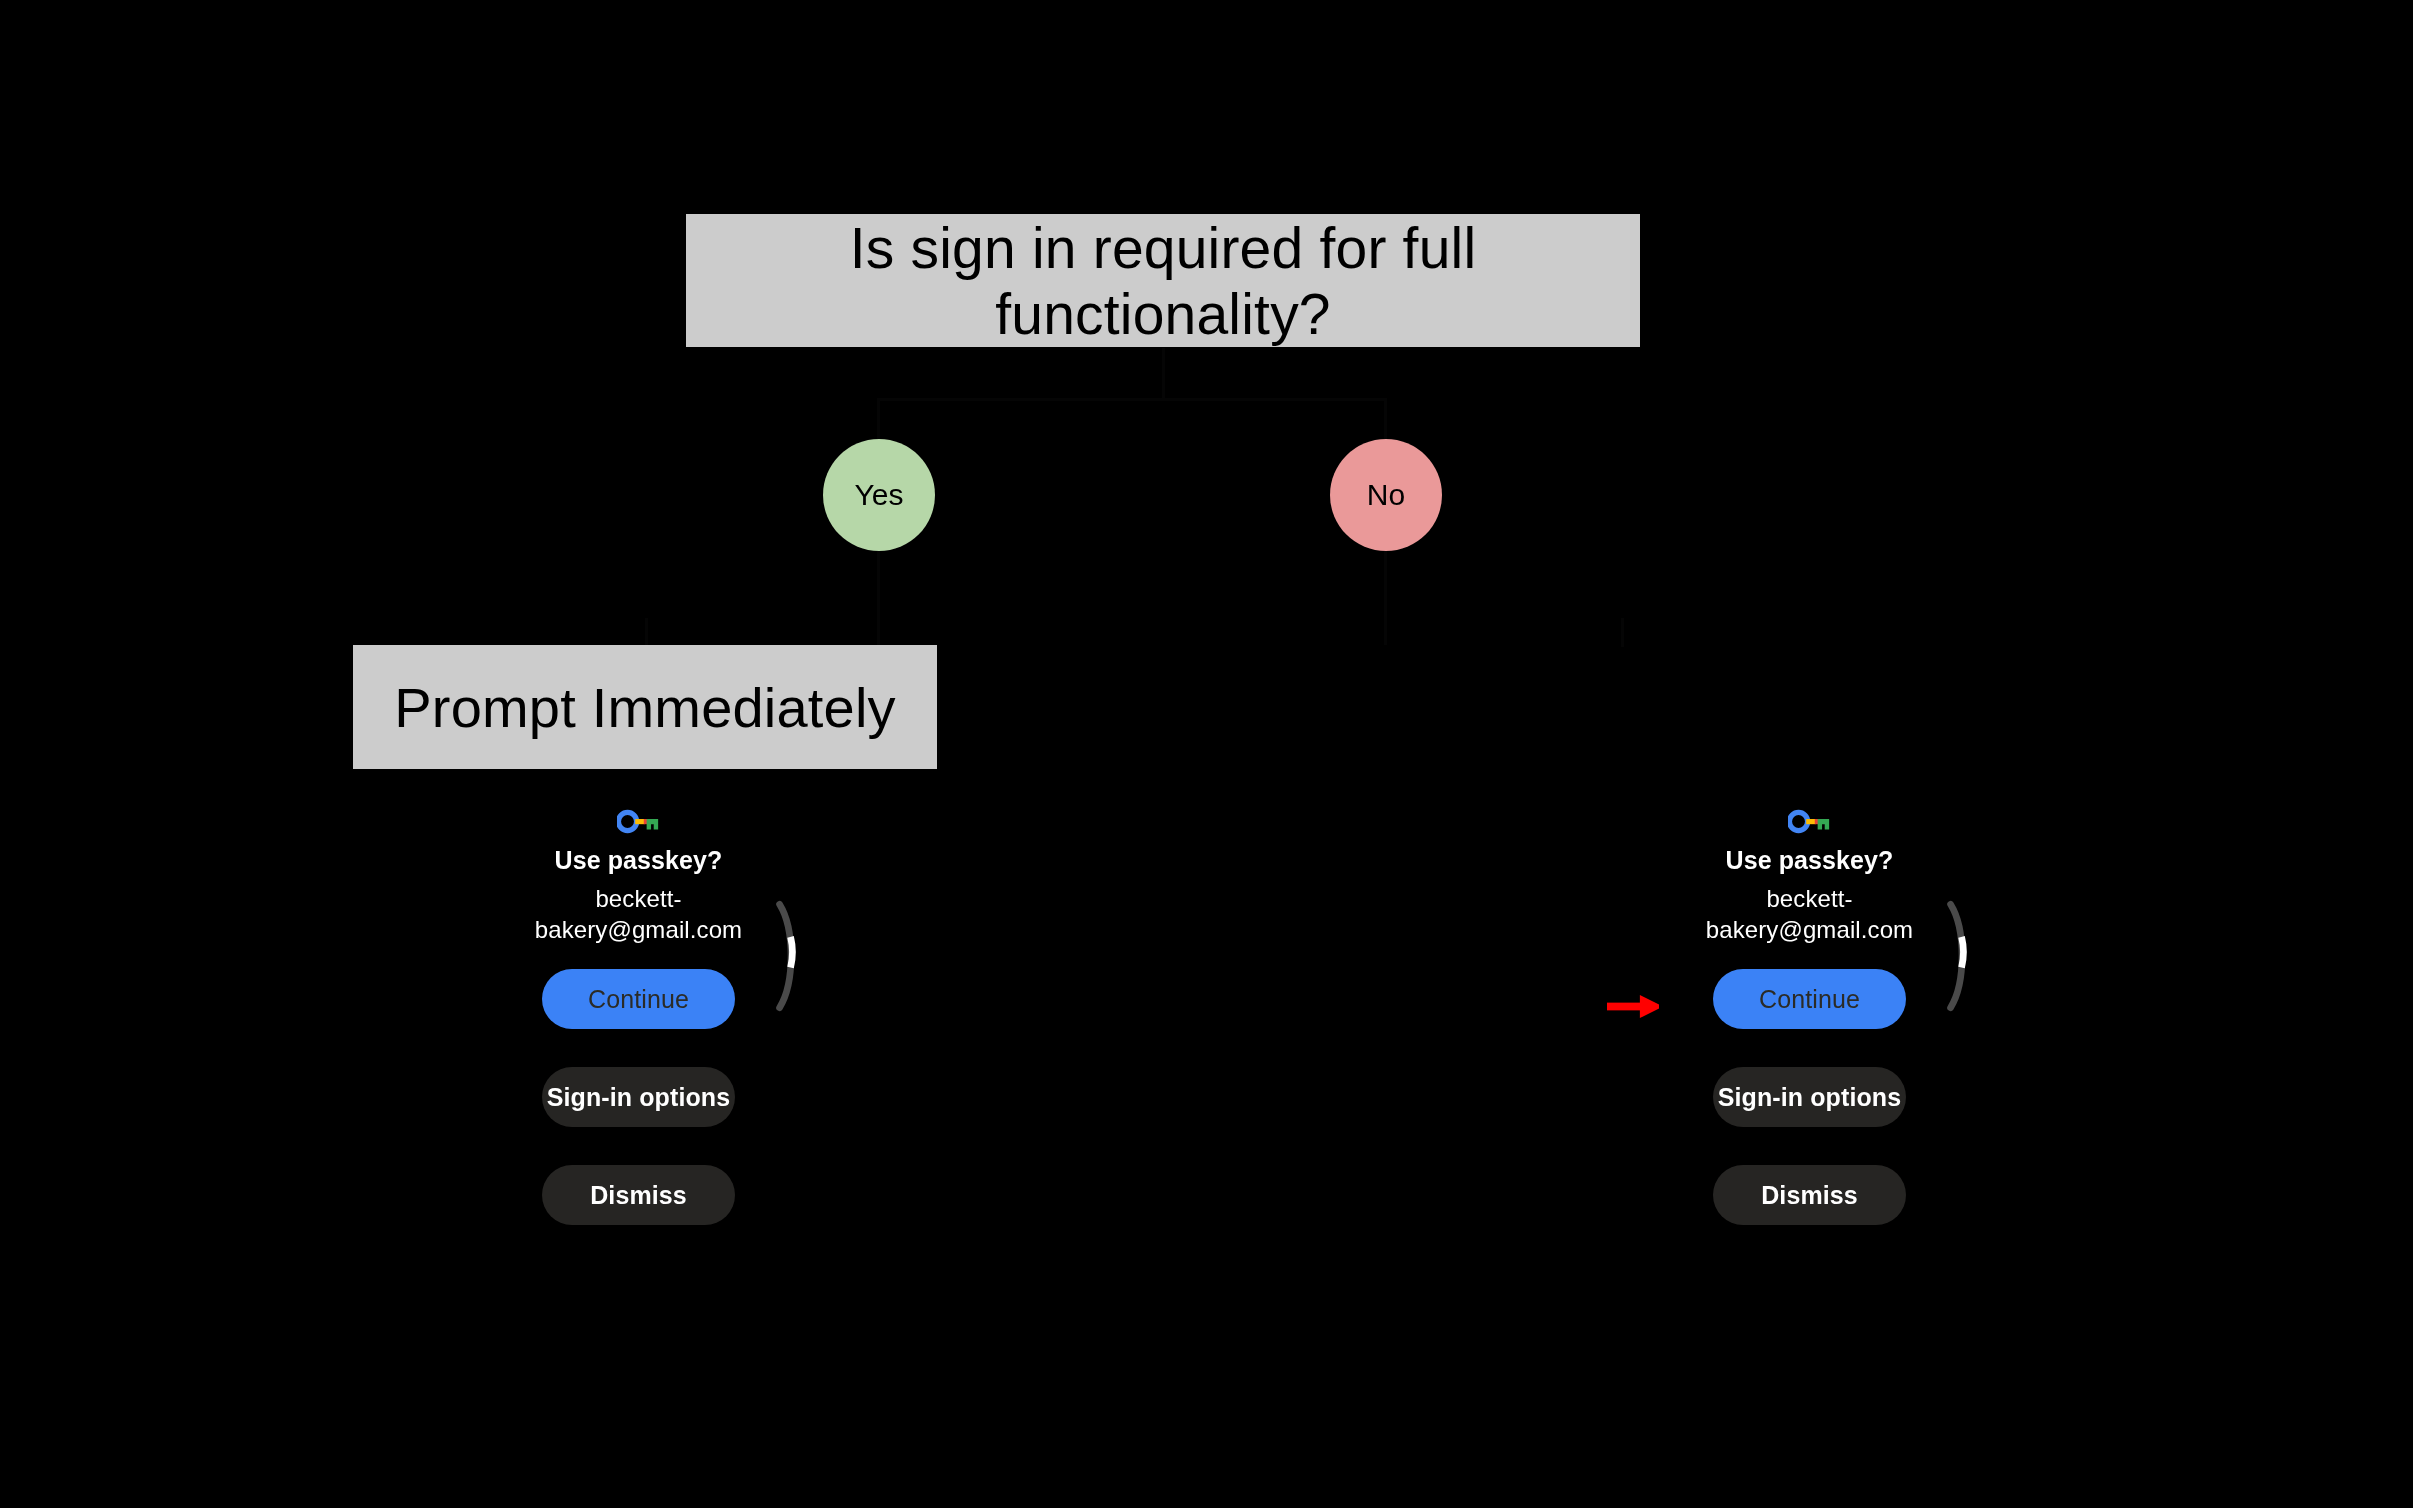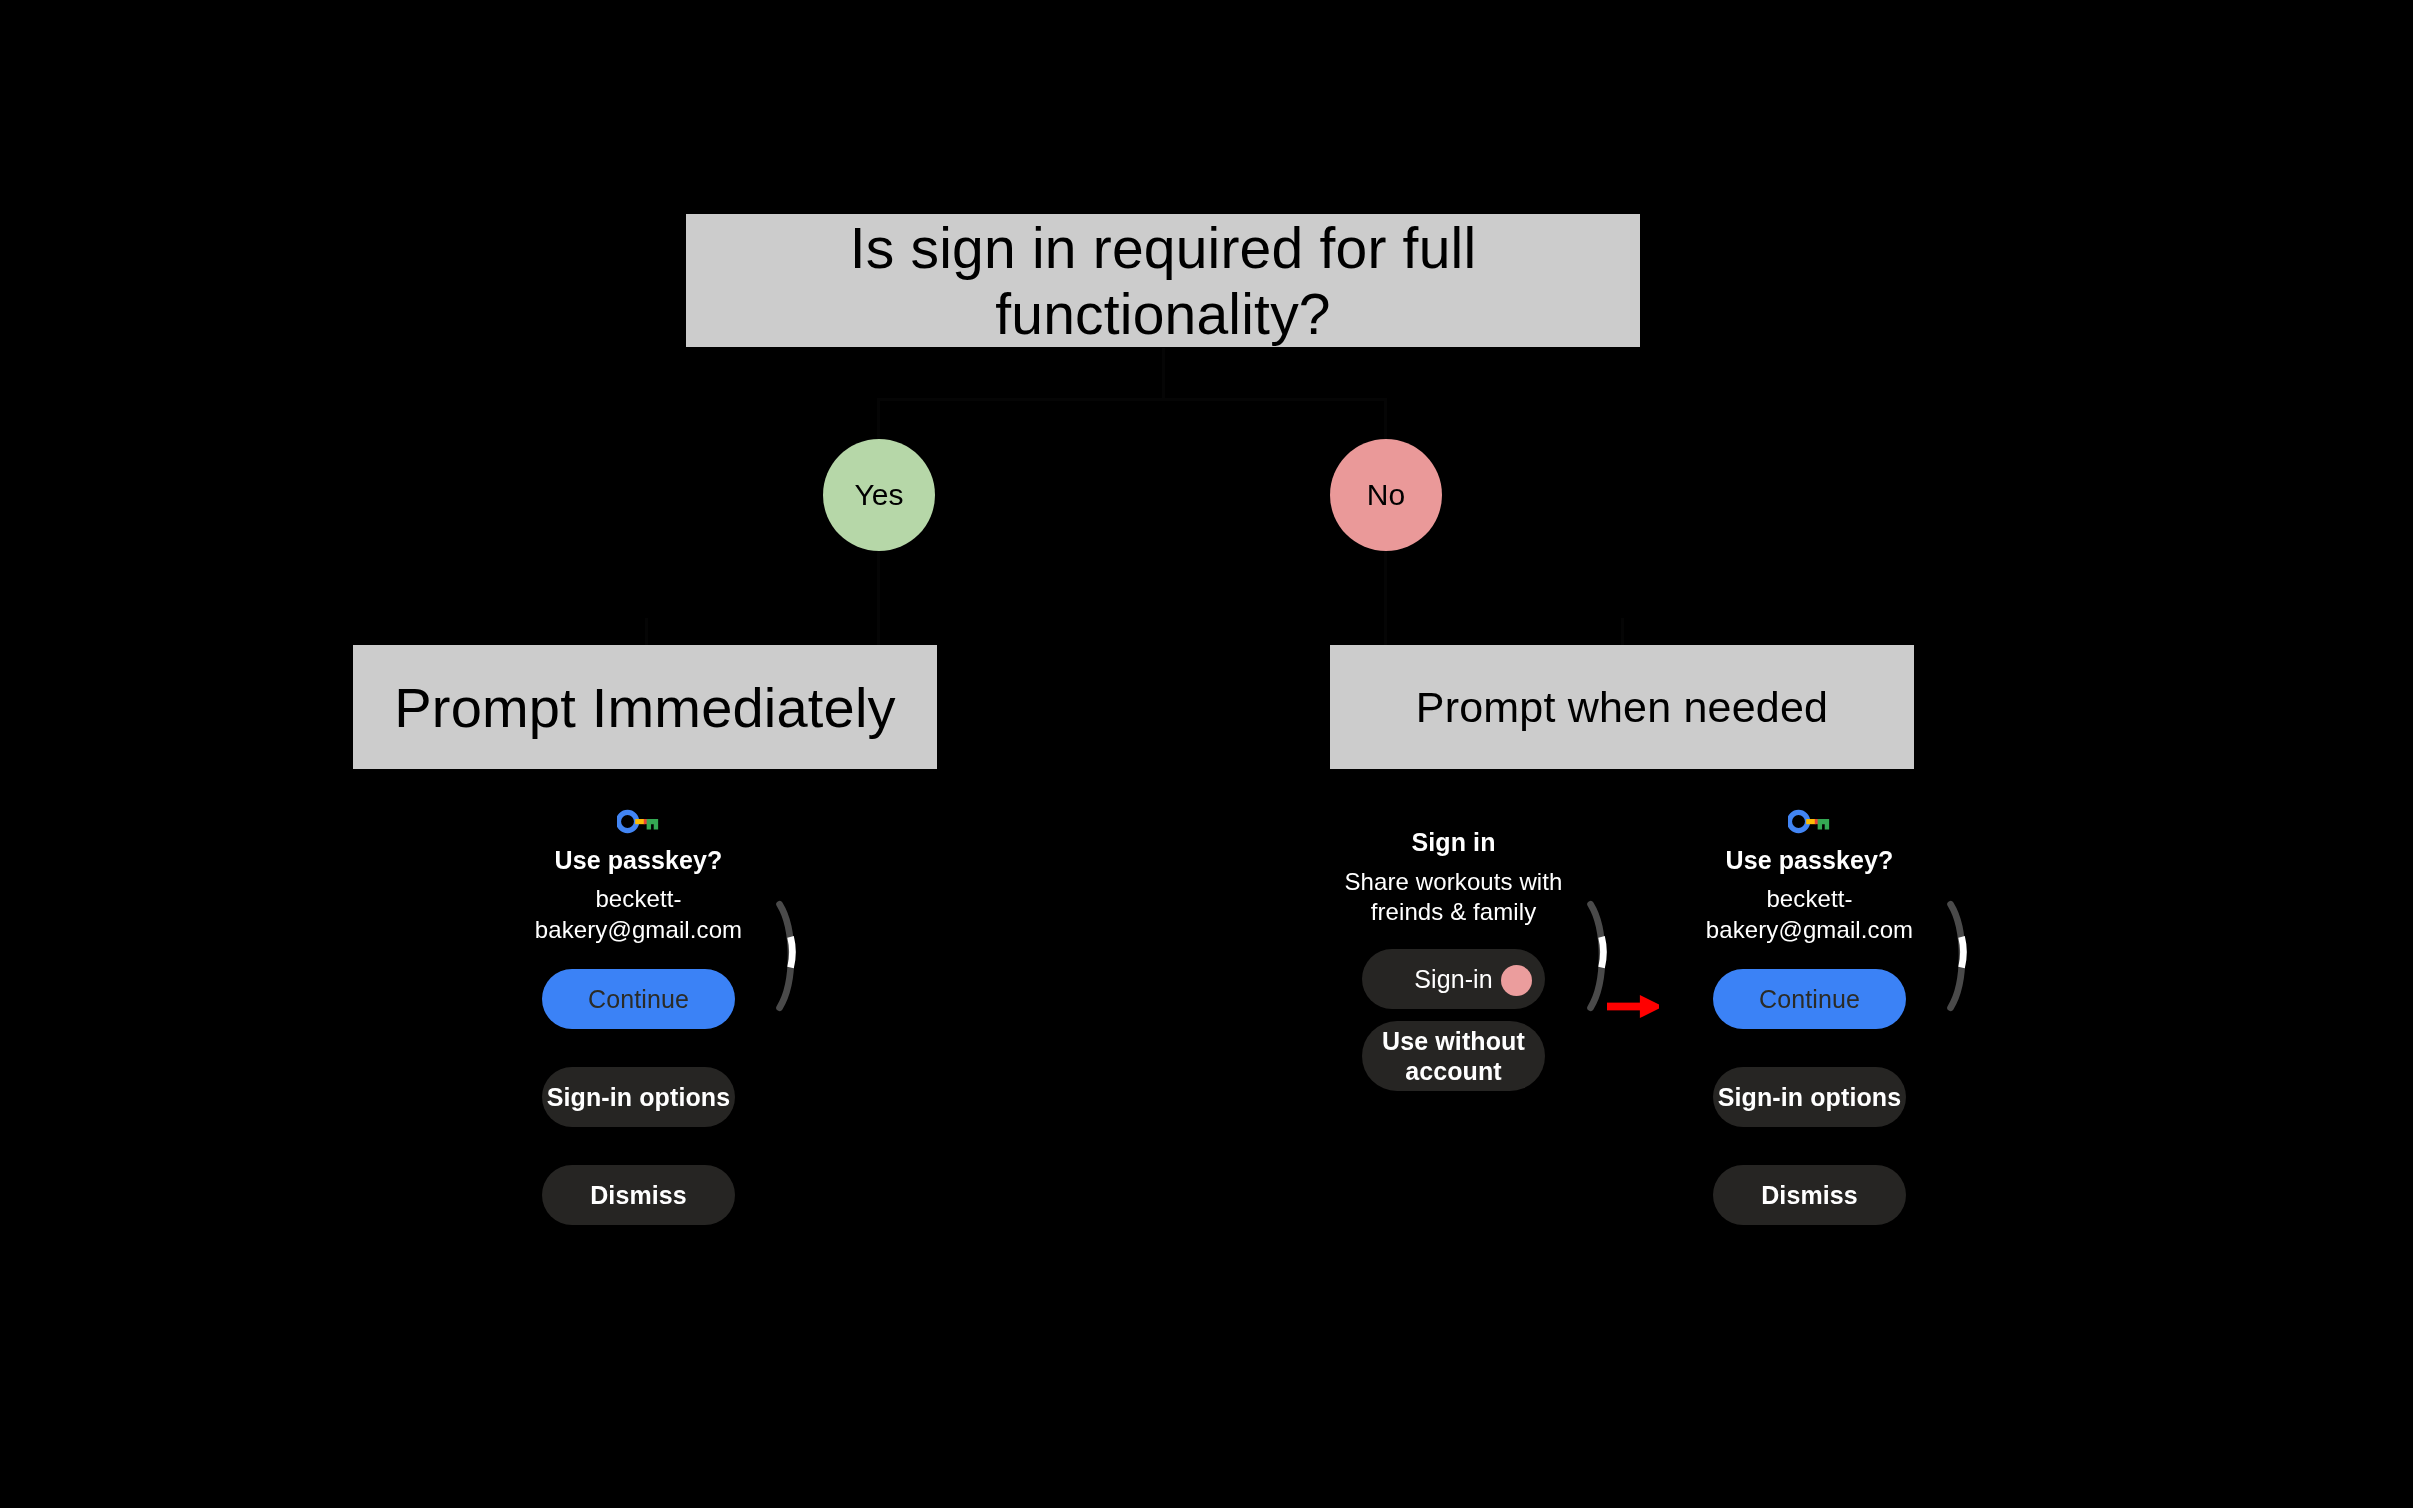--- a/index.html
+++ b/index.html
@@ -183,23 +183,20 @@
   <div id="circle-yes" class="decision-circle">
     <span>Yes</span>
   </div>
   <div id="circle-no" class="decision-circle">
     <span>No</span>
   </div>
 
   <div id="box-prompt-immediately" class="flow-box">
     <span>Prompt Immediately</span>
   </div>
-  <div id="box-prompt-when-needed" class="flow-box">
-    <span>Prompt when needed</span>
-  </div>
 
   <div class="watch-screen" style="left:488px; top:809px; width:301px; height:492px;">
 
     <span>
       <svg class="watch-key-icon" viewBox="0 0 46 26" xmlns="http://www.w3.org/2000/svg">
         <circle cx="11" cy="13" r="9.5" fill="none" stroke="#4285f4" stroke-width="5.5"></circle>
         <rect x="19" y="10.4" width="10" height="5.4" fill="#fbbc05"></rect>
         <rect x="28" y="10.4" width="4.5" height="5.4" fill="#ea4335"></rect>
         <path d="M31 10.4 h12 v11 h-4.6 v-5.6 h-2.8 v5.6 h-4.6 z" fill="#34a853"></path>
       </svg>
@@ -222,41 +219,20 @@
 
     <div class="watch-btn btn-secondary" style="width:193px; height:60px; margin-top:38px;">
       <span>Sign-in options</span>
     </div>
 
     <div class="watch-btn btn-secondary" style="width:193px; height:60px; margin-top:38px;">
       <span>Dismiss</span>
     </div>
   </div>
 
-  <div class="watch-screen" style="left:1305px; top:809px; width:297px; height:406px;">
-
-    <div class="watch-title" style="margin-top:19.3px;">Sign in</div>
-    <div class="watch-subtitle" style="padding:0 19.3px;">Share workouts with freinds &amp; family</div>
-
-    <span class="scroll-indicator" style="left:276px; top:89px;">
-      <svg width="44" height="116" viewBox="0 0 46 120" xmlns="http://www.w3.org/2000/svg">
-        <path d="M10 6 C 26 32, 26 88, 10 114" fill="none" stroke="#4a4a4a" stroke-width="7" stroke-linecap="round"></path>
-        <path d="M21.5 40 C 24 50, 24 62, 21.5 72" fill="none" stroke="#ffffff" stroke-width="7" stroke-linecap="butt"></path>
-      </svg>
-    </span>
-
-    <div class="watch-btn btn-plain" style="width:183px; height:60px; margin-top:21px;">
-      <span>Sign-in</span>
-      <span class="pink-dot" style="right:13.5px; top:15.4px; width:31px; height:31px;"></span>
-    </div>
-
-    <div class="watch-btn btn-secondary" style="width:183px; height:70px; margin-top:11.6px; padding:0 17.4px;">
-      <span>Use without account</span>
-    </div>
-  </div>
 
   <span id="red-arrow">
     <svg width="58" height="29" viewBox="0 0 60 30" xmlns="http://www.w3.org/2000/svg">
       <rect x="0" y="11" width="38" height="8" fill="#ff0000"></rect>
       <path d="M34 3 L58 15 L34 27 Z" fill="#ff0000"></path>
     </svg>
   </span>
 
   <div class="watch-screen" style="left:1659px; top:809px; width:301px; height:492px;">
 

